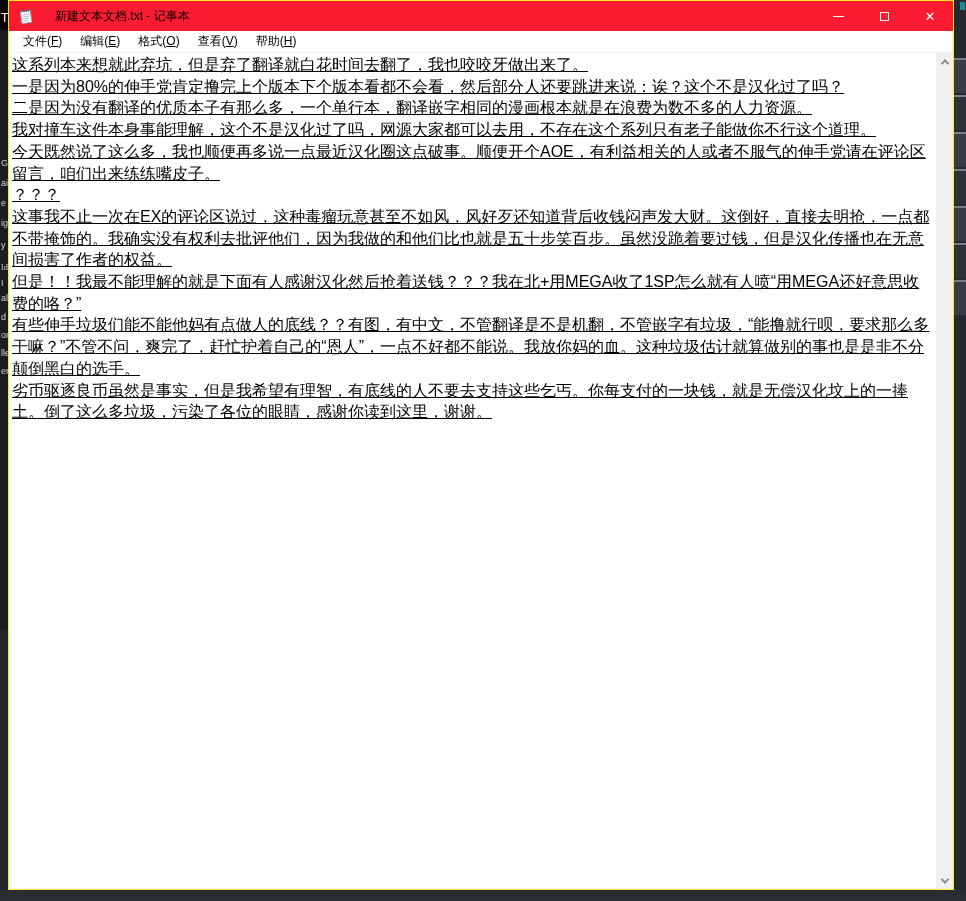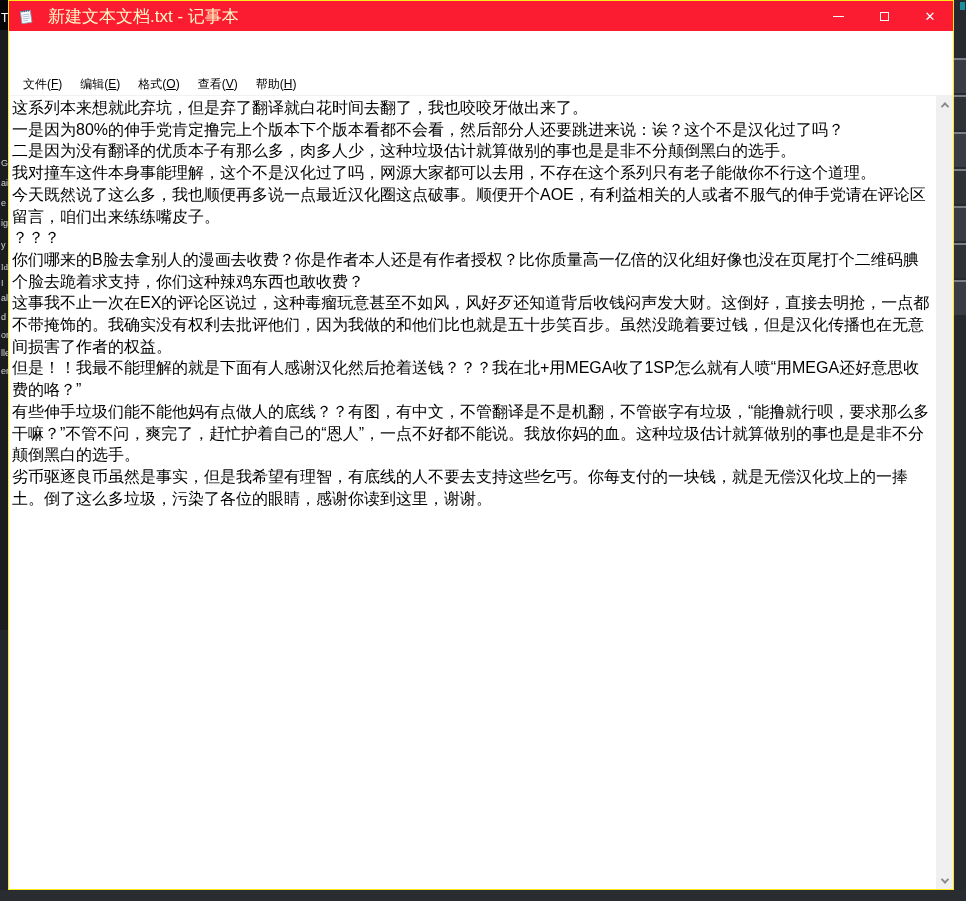--- a/index.html
+++ b/index.html
@@ -56,54 +56,53 @@
     display: flex; flex-direction: column;
   }
 
   .titlebar {
     height: 30px; flex: 0 0 30px;
     background: #fb1c31;
     display: flex; align-items: center;
   }
   .titlebar .app-icon { margin-left: 9px; width: 16px; height: 16px; flex: 0 0 16px; }
   .titlebar .title {
-    margin-left: 14px; color: #fef9c3; font-size: 17px; white-space: nowrap;
+    margin-left: 21px; color: #000000; font-size: 12px; white-space: nowrap;
     flex: 1 1 auto;
   }
   .win-controls { display: flex; height: 30px; }
   .win-btn {
     width: 46px; height: 30px; color: #ffffff;
     display: flex; align-items: center; justify-content: center;
     font-size: 13px; cursor: default;
   }
   .win-btn .min-glyph { display: block; width: 11px; height: 1px; background: #fff; }
   .win-btn .max-glyph { display: block; width: 9px; height: 9px; border: 1px solid #fff; }
   .win-btn .close-glyph { font-size: 13px; line-height: 13px; }
 
   .menubar {
     height: 22px; flex: 0 0 22px;
     background: #ffffff; border-bottom: 1px solid #f2f2f2;
     display: flex; align-items: center;
     font-size: 12px; color: #000;
     padding-left: 5px;
-    margin-top: 43px;
   }
   .menu-item { padding: 3px 9px; white-space: nowrap; }
   .menu-item .mn { text-decoration: underline; }
 
   .editor {
     position: relative; flex: 1 1 auto; background: #ffffff; overflow: hidden;
   }
   .text-content {
     position: absolute; left: 3px; top: 1px; right: 20px;
     color: #000000;
     font-size: 16px; line-height: 21.7px;
     word-break: break-all;
   }
-  .text-line { min-height: 21.7px; }
+  .text-line { min-height: 21.7px; text-decoration: underline; }
 
   .v-scrollbar {
     position: absolute; top: 0; right: 0; bottom: 0; width: 17px;
     background: #f0f0f0;
   }
   .sb-btn {
     position: absolute; left: 0; width: 17px; height: 17px;
     display: flex; align-items: center; justify-content: center;
   }
   .sb-btn.up { top: 0; }
@@ -188,25 +187,24 @@
     <span class="menu-item"><span>编辑(</span><span class="mn">E</span><span>)</span></span>
     <span class="menu-item"><span>格式(</span><span class="mn">O</span><span>)</span></span>
     <span class="menu-item"><span>查看(</span><span class="mn">V</span><span>)</span></span>
     <span class="menu-item"><span>帮助(</span><span class="mn">H</span><span>)</span></span>
   </div>
 
   <div class="editor">
     <div class="text-content" id="text-content">
         <div class="text-line">这系列本来想就此弃坑，但是弃了翻译就白花时间去翻了，我也咬咬牙做出来了。</div>
         <div class="text-line">一是因为80%的伸手党肯定撸完上个版本下个版本看都不会看，然后部分人还要跳进来说：诶？这个不是汉化过了吗？</div>
-        <div class="text-line">二是因为没有翻译的优质本子有那么多，肉多人少，这种垃圾估计就算做别的事也是是非不分颠倒黑白的选手。</div>
+        <div class="text-line">二是因为没有翻译的优质本子有那么多，一个单行本，翻译嵌字相同的漫画根本就是在浪费为数不多的人力资源。</div>
         <div class="text-line">我对撞车这件本身事能理解，这个不是汉化过了吗，网源大家都可以去用，不存在这个系列只有老子能做你不行这个道理。</div>
         <div class="text-line">今天既然说了这么多，我也顺便再多说一点最近汉化圈这点破事。顺便开个AOE，有利益相关的人或者不服气的伸手党请在评论区留言，咱们出来练练嘴皮子。</div>
         <div class="text-line">？？？</div>
-        <div class="text-line">你们哪来的B脸去拿别人的漫画去收费？你是作者本人还是有作者授权？比你质量高一亿倍的汉化组好像也没在页尾打个二维码腆个脸去跪着求支持，你们这种辣鸡东西也敢收费？</div>
         <div class="text-line">这事我不止一次在EX的评论区说过，这种毒瘤玩意甚至不如风，风好歹还知道背后收钱闷声发大财。这倒好，直接去明抢，一点都不带掩饰的。我确实没有权利去批评他们，因为我做的和他们比也就是五十步笑百步。虽然没跪着要过钱，但是汉化传播也在无意间损害了作者的权益。</div>
         <div class="text-line">但是！！我最不能理解的就是下面有人感谢汉化然后抢着送钱？？？我在北+用MEGA收了1SP怎么就有人喷“用MEGA还好意思收费的咯？”</div>
         <div class="text-line">有些伸手垃圾们能不能他妈有点做人的底线？？有图，有中文，不管翻译是不是机翻，不管嵌字有垃圾，“能撸就行呗，要求那么多干嘛？”不管不问，爽完了，赶忙护着自己的“恩人”，一点不好都不能说。我放你妈的血。这种垃圾估计就算做别的事也是是非不分颠倒黑白的选手。</div>
         <div class="text-line">劣币驱逐良币虽然是事实，但是我希望有理智，有底线的人不要去支持这些乞丐。你每支付的一块钱，就是无偿汉化坟上的一捧土。倒了这么多垃圾，污染了各位的眼睛，感谢你读到这里，谢谢。</div>
       </div>
     <div class="v-scrollbar">
       <div class="sb-btn up">
           <span class="chev up-dir"></span>
         </div>
       <div class="sb-btn down">

